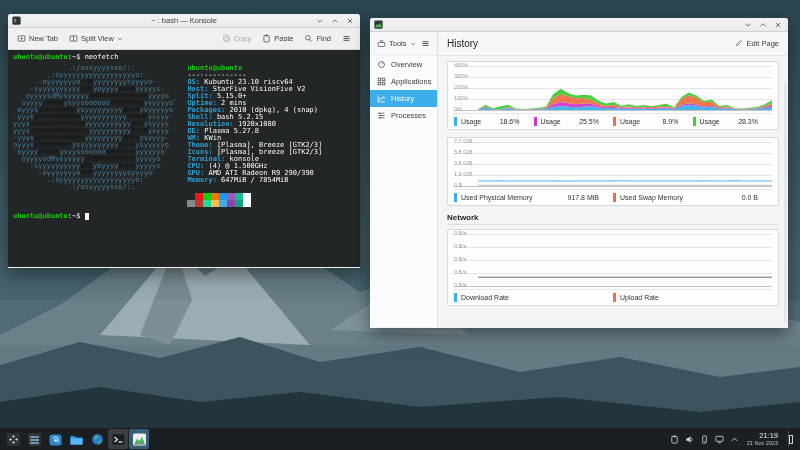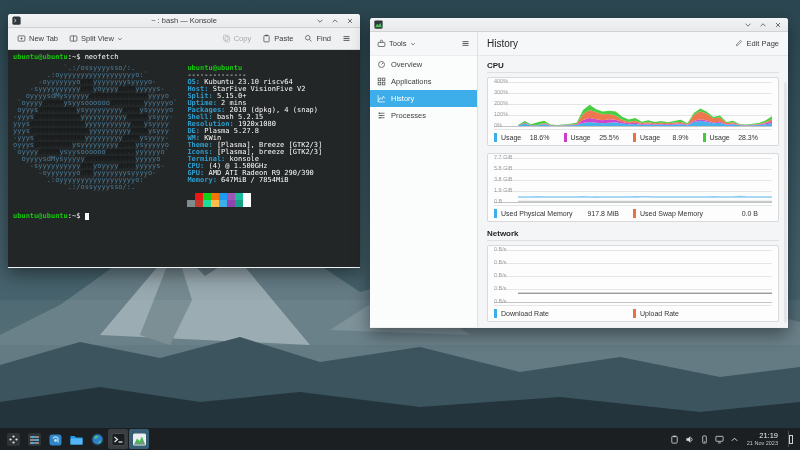--- a/index.html
+++ b/index.html
@@ -32,21 +32,21 @@
   .neo-row { display:flex; margin-top:4px; }
   .info { margin-left:10px; }
   .info div { white-space:pre; }
   .pal { display:flex; margin-top:4px; }
   .pal span { width:8px; height:7px; display:inline-block; }
   .cursor { display:inline-block; width:4px; height:7px; background:#fcfcfc; vertical-align:bottom; }
 
   
   #sysmon { left:370px; top:18px; width:418px; height:310px; }
   .sm-body { display:flex; height:295px; }
-  .sm-side { width:108px; background:#fbfcfc; border-right:1px solid #dfe1e2; }
+  .sm-side { width:68px; background:#fbfcfc; border-right:1px solid #dfe1e2; }
   .sm-side-toolbar { height:24px; display:flex; align-items:center; padding:0 5px; border-bottom:1px solid #eceeee; background:#f6f7f8; }
   .sm-side-toolbar .tbtn{ padding:2px 2px; }
   .sb-item { display:flex; align-items:center; gap:5px; height:17px; padding:0 7px; font-size:7.5px; color:#3a3d3f; }
   .sb-item svg { width:9px; height:9px; color:#4a4d4f; flex:none; }
   .sb-item.sel { background:#3daee9; color:#ffffff; } .sb-item.sel svg{ color:#fff; }
   .sm-main { flex:1; display:flex; flex-direction:column; background:#f4f5f6; position:relative; }
   .sm-header { height:24px; background:#f6f7f8; border-bottom:1px solid #e4e6e7; display:flex; align-items:center; padding:0 9px; }
   .sm-header .pg-title { font-size:10px; color:#232629; }
   .sm-header .edit { margin-left:auto; display:flex; gap:3px; align-items:flex-start; font-size:7.5px; color:#3a3d3f; }
   .sm-header .edit svg { width:8px; height:8px; color:#4a4d4f; }
@@ -294,21 +294,20 @@
           <span class="pg-title">History</span>
           <span class="edit">
             <svg viewBox="0 0 12 12">
                 <path d="M2 10 L2.6 7.8 L8.4 2 L10 3.6 L4.2 9.4 Z" stroke="currentColor" fill="none" stroke-width="0.9"></path>
               </svg>
             <span>Edit Page</span>
           </span>
         </div>
         <div class="sm-content">
           <div class="section">
-            <div class="sec-title">CPU</div>
             <div class="card">
               <div class="plot" id="plot-0">
                   <div class="gline" style="top:0%"></div>
                   <div class="glab" style="top:0%">400%</div>
                   <div class="gline" style="top:25%"></div>
                   <div class="glab" style="top:25%">300%</div>
                   <div class="gline" style="top:50%"></div>
                   <div class="glab" style="top:50%">200%</div>
                   <div class="gline" style="top:75%"></div>
                   <div class="glab" style="top:75%">100%</div>

